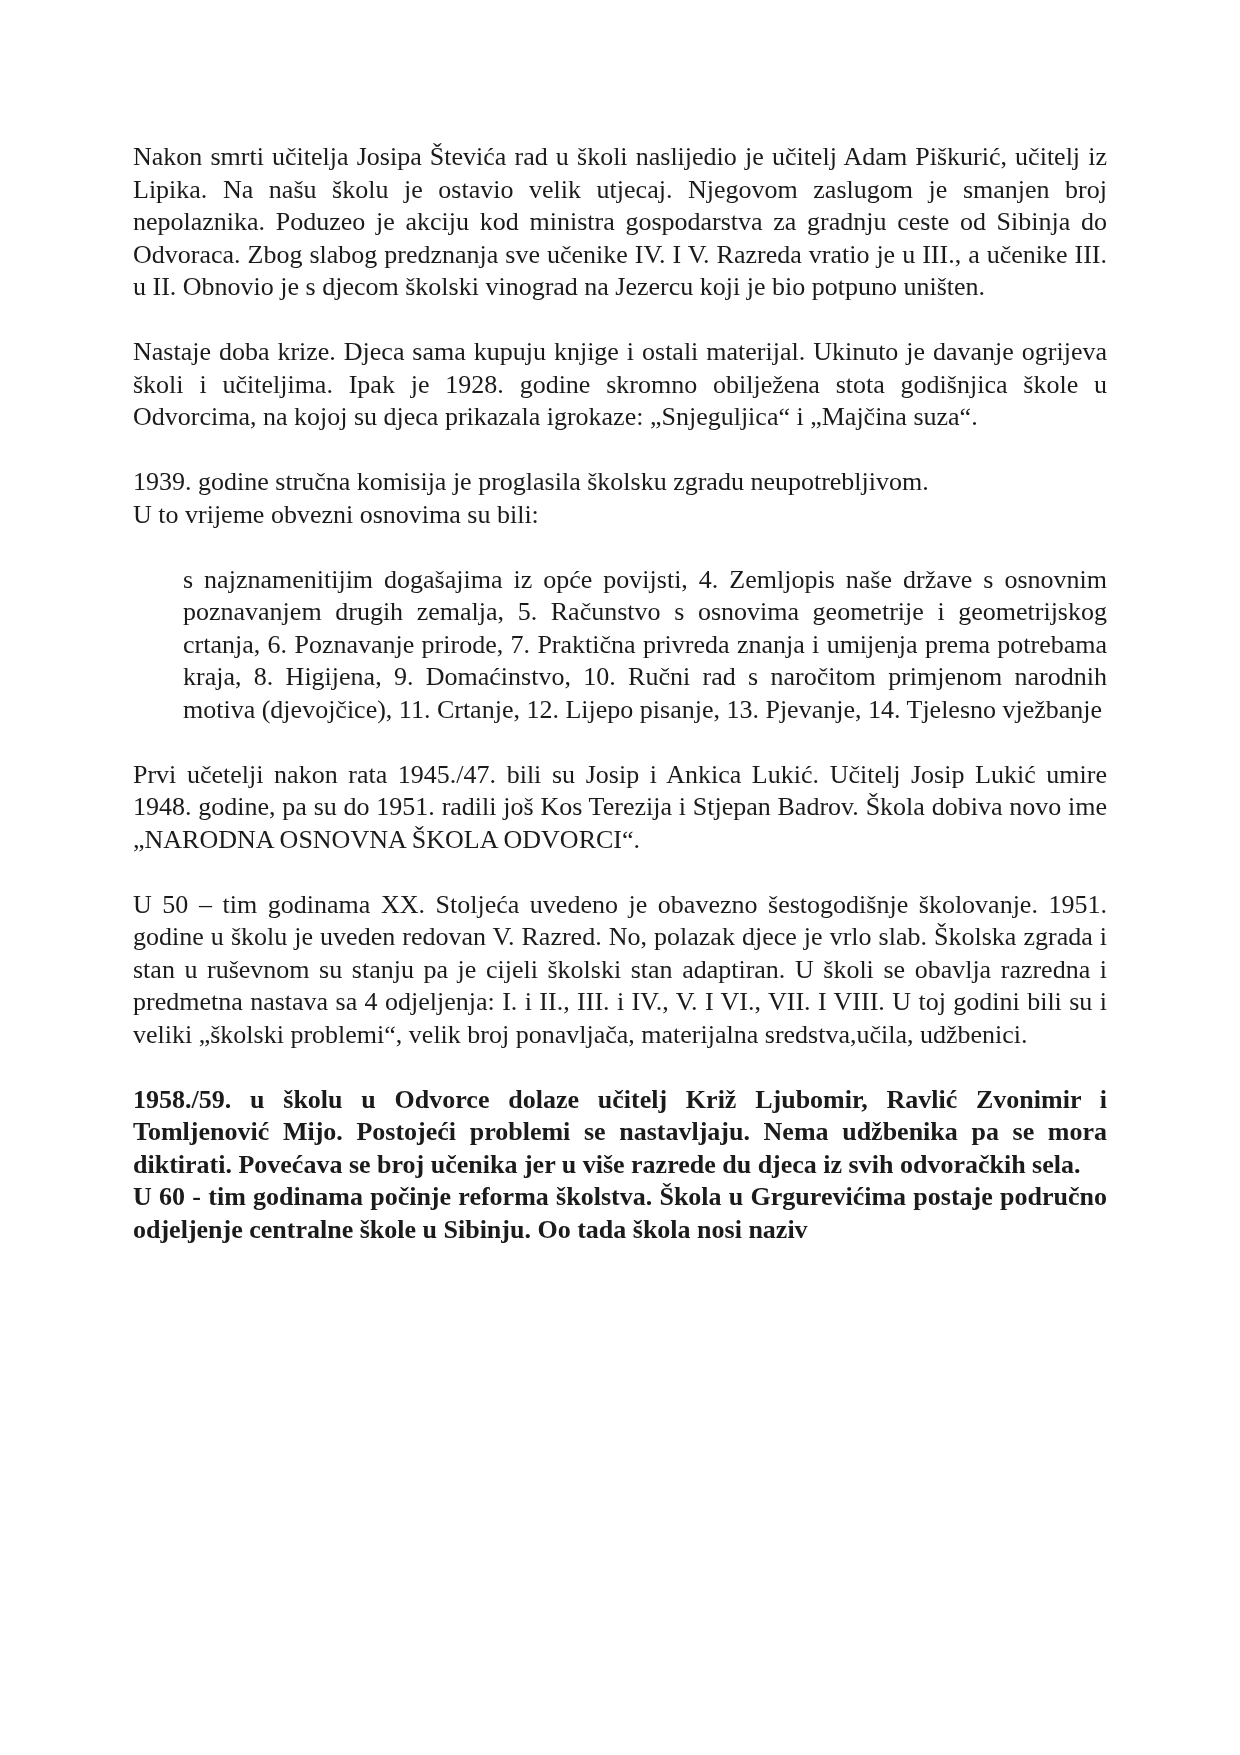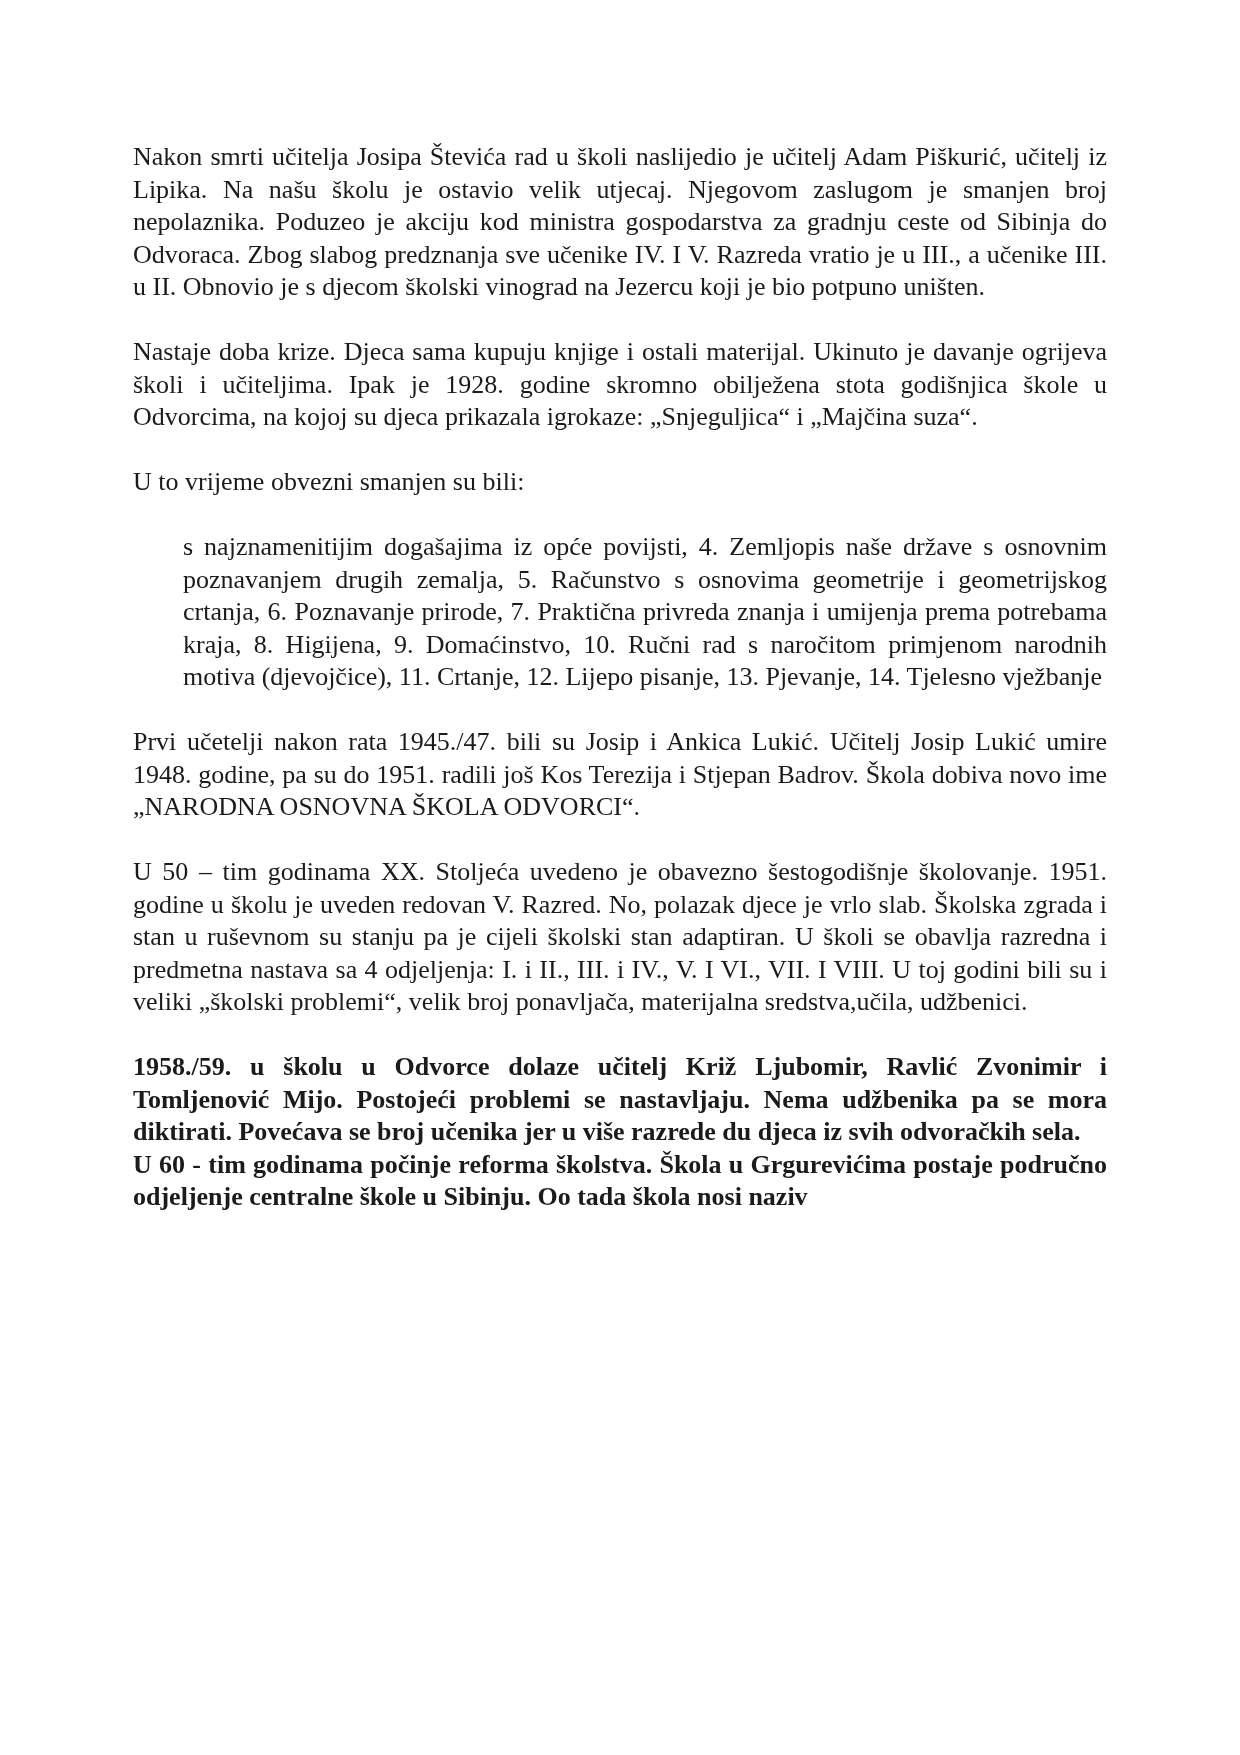--- a/index.html
+++ b/index.html
@@ -55,21 +55,22 @@
 
     <div class="para">
       <div class="seg">Nakon smrti učitelja Josipa Števića rad u školi naslijedio je učitelj Adam Piškurić, učitelj iz Lipika. Na našu školu je ostavio velik utjecaj. Njegovom zaslugom je smanjen broj nepolaznika. Poduzeo je akciju kod ministra gospodarstva za gradnju ceste od Sibinja do Odvoraca. Zbog slabog predznanja sve učenike IV. I V. Razreda vratio je u III., a učenike III. u II. Obnovio je s djecom školski vinograd na Jezercu koji je bio potpuno uništen.</div>
     </div>
 
     <div class="para">
       <div class="seg">Nastaje doba krize. Djeca sama kupuju knjige i ostali materijal. Ukinuto je davanje ogrijeva školi i učiteljima. Ipak je 1928. godine skromno obilježena stota godišnjica škole u Odvorcima, na kojoj su djeca prikazala igrokaze: „Snjeguljica“ i „Majčina suza“.</div>
     </div>
 
     <div class="para">
-      <div class="seg">U to vrijeme obvezni smanjen su bili:</div>
+      <div class="seg">1939. godine stručna komisija je proglasila školsku zgradu neupotrebljivom.</div>
+      <div class="seg">U to vrijeme obvezni osnovima su bili:</div>
     </div>
 
     <div class="para subjects">
       <div class="seg">s najznamenitijim dogašajima iz opće povijsti, 4. Zemljopis naše države s osnovnim poznavanjem drugih zemalja, 5. Računstvo s osnovima geometrije i geometrijskog crtanja, 6. Poznavanje prirode, 7. Praktična privreda znanja i umijenja prema potrebama kraja, 8. Higijena,  9. Domaćinstvo, 10. Ručni rad s naročitom primjenom narodnih motiva (djevojčice), 11. Crtanje, 12. Lijepo pisanje, 13. Pjevanje, 14. Tjelesno vježbanje</div>
     </div>
 
     <div class="para">
       <div class="seg">Prvi učetelji nakon rata 1945./47. bili su Josip i Ankica Lukić. Učitelj Josip Lukić umire 1948. godine, pa su do 1951. radili još Kos Terezija i Stjepan Badrov. Škola dobiva novo ime „NARODNA OSNOVNA ŠKOLA ODVORCI“.</div>
     </div>
 

